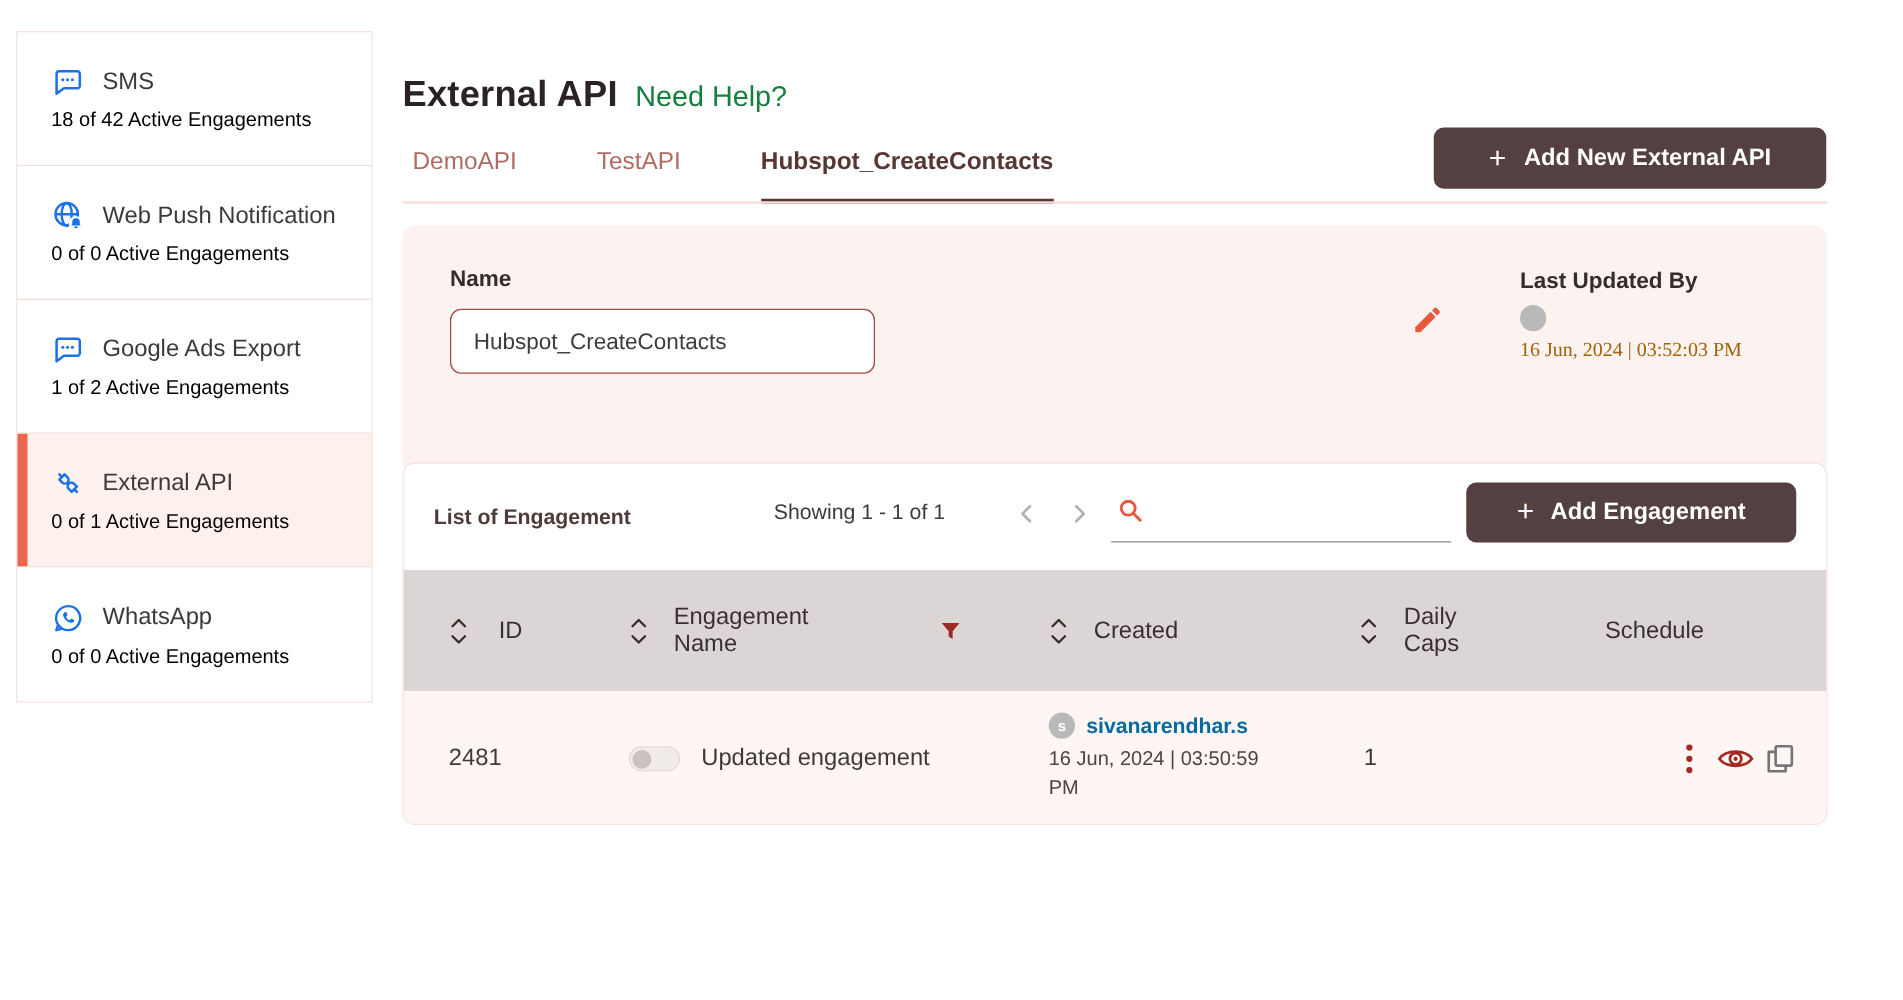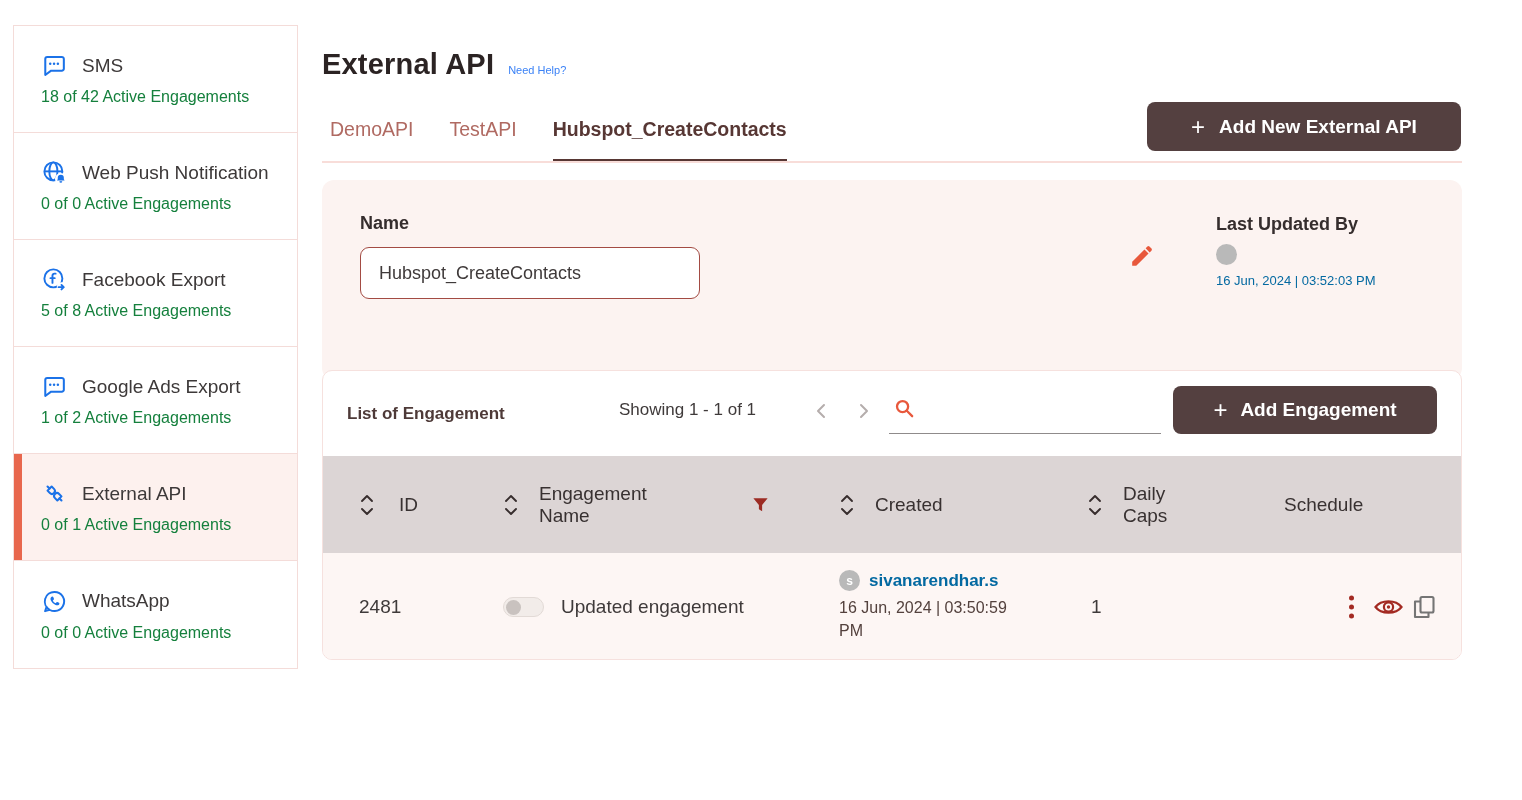--- a/index.html
+++ b/index.html
@@ -22,38 +22,38 @@
   }
   .side-item:last-child { border-bottom:none; }
   .side-item.active { background:#fdf1ee; }
   .accent-bar {
     position:absolute; left:0; top:0; bottom:0; width:8px; background:#e8674d;
   }
   .side-title-row { display:flex; align-items:center; gap:14px; }
   .side-icon { width:27px; height:27px; flex:0 0 auto; display:flex; align-items:center; }
   .side-icon svg { width:27px; height:27px; }
   .side-title { font-size:19px; color:#3d3939; }
-  .side-status { font-size:16px; color:#15803d; margin-top:9px; }
+  .side-status { font-size:16px; color:#000000; margin-top:9px; }
 
   
   .page-header { position:absolute; left:322px; top:24px; display:flex; align-items:baseline; gap:14px; }
   .page-title { font-size:29px; font-weight:bold; color:#2b2323; letter-spacing:.2px; }
-  .help-link { font-size:11px; color:#3b82f6; cursor:pointer;margin-top:40px; }
+  .help-link { font-size:23px; color:#15803d; cursor:pointer;margin-top:40px; }
 
   .add-api-btn {
     position:absolute; left:1147px; top:102px; width:314px; height:49px;
     background:#544040; border-radius:8px; border:none; cursor:pointer;
     display:flex; align-items:center; justify-content:center; gap:14px;
     color:#fff; font-family:inherit;
   }
   .btn-plus { font-size:24px; font-weight:400; line-height:1; color:#fff; }
   .btn-label { font-size:19px; font-weight:bold; }
 
   
-  .tabs { position:absolute; left:330px; top:118px; display:flex; gap:36px; }
+  .tabs { position:absolute; left:330px; top:118px; display:flex; gap:64px; }
   .tab { font-size:19.5px; color:#b06a62; padding-bottom:18px; cursor:pointer; border-bottom:4px solid transparent; }
   .tab.active { color:#573734; font-weight:bold; border-bottom-color:#573734; }
   .tabs-divider { position:absolute; left:322px; top:161px; width:1140px; height:2px; background:#f8ddd9; }
 
   
   .details-panel {
     position:absolute; left:322px; top:180px; width:1140px; height:200px;
     background:#fcf3f1; border-radius:12px;
   }
   .field-label { font-size:18px; font-weight:bold; color:#352d2d; }
@@ -61,21 +61,21 @@
   .name-input {
     margin-top:13px; width:340px; height:52px; border:1px solid #a34b43; border-radius:9px;
     background:#fff; font-family:inherit; font-size:18px; color:#3f3a3a; padding:0 18px;
     outline:none;
   }
   .desc-block { position:absolute; left:430px; top:36px; }
   .desc-value { margin-top:16px; margin-left:10px; font-size:19px; color:#4c4443; }
   .edit-pencil { position:absolute; left:806px; top:62px; width:28px; height:28px; cursor:pointer; }
   .updated-block { position:absolute; left:894px; top:34px; width:190px; }
   .updated-avatar { width:21px; height:21px; border-radius:50%; background:#b9b9b9; margin:9px 0 4px; }
-  .updated-date { font-size:13px; color:#0369a1; line-height:23px; width:180px; }
+  .updated-date { font-size:16px; color:#a16207; line-height:23px; width:180px;font-family:Liberation Serif, serif; }
 
   
   .list-panel {
     position:absolute; left:322px; top:370px; width:1140px; height:290px;
     background:#fff; border:1px solid #f6e1de; border-radius:10px; overflow:hidden;
   }
   .list-title {
     position:absolute; left:24px; top:21px; width:210px;
     font-size:17px; font-weight:bold; color:#4e3a38; line-height:44px;
   }
@@ -158,34 +158,20 @@
           <circle cx="17.6" cy="17.6" r="5.2" fill="#ffffff" stroke="none"></circle>
           <path d="M17.6 13.9 a2.7 2.7 0 0 1 2.7 2.7 v1.5 l.7.9 h-6.8 l.7-.9 v-1.5 a2.7 2.7 0 0 1 2.7-2.7 z" fill="#1b72e8" stroke="none"></path>
           <path d="M16.7 19.9 a1 1 0 0 0 1.8 0" stroke="#1b72e8" stroke-width="1.2"></path>
         </svg>
       </span>
       <span class="side-title">Web Push Notification</span>
     </div>
     <div class="side-status">0 of 0 Active Engagements</div>
   </div>
 
-  <div class="side-item">
-    <div class="side-title-row">
-      <span class="side-icon">
-        <svg viewBox="0 0 24 24" fill="none" stroke="#1b72e8" stroke-width="1.7" stroke-linecap="round">
-          <circle cx="11" cy="11" r="8"></circle>
-          <path d="M13 6.8 h-1.1 a1.7 1.7 0 0 0 -1.7 1.7 V15 M8.4 10.8 h3.8"></path>
-          <circle cx="18.3" cy="18.8" r="4.3" fill="#ffffff" stroke="none"></circle>
-          <path d="M15.6 18.8 h4.6 m0 0 l-2 -2 m2 2 l-2 2"></path>
-        </svg>
-      </span>
-      <span class="side-title">Facebook Export</span>
-    </div>
-    <div class="side-status">5 of 8 Active Engagements</div>
-  </div>
 
   <div class="side-item">
     <div class="side-title-row">
       <span class="side-icon">
         <svg viewBox="0 0 24 24" fill="none" stroke="#1b72e8" stroke-width="1.8" stroke-linejoin="round">
           <path d="M3.8 6.2 a1.8 1.8 0 0 1 1.8 -1.8 h12.9 a1.8 1.8 0 0 1 1.8 1.8 v8.6 a1.8 1.8 0 0 1 -1.8 1.8 H9 l-5.2 3.8 z"></path>
           <circle cx="8.2" cy="10.5" r="1.1" fill="#1b72e8" stroke="none"></circle>
           <circle cx="11.6" cy="10.5" r="1.1" fill="#1b72e8" stroke="none"></circle>
           <circle cx="15" cy="10.5" r="1.1" fill="#1b72e8" stroke="none"></circle>
         </svg>

